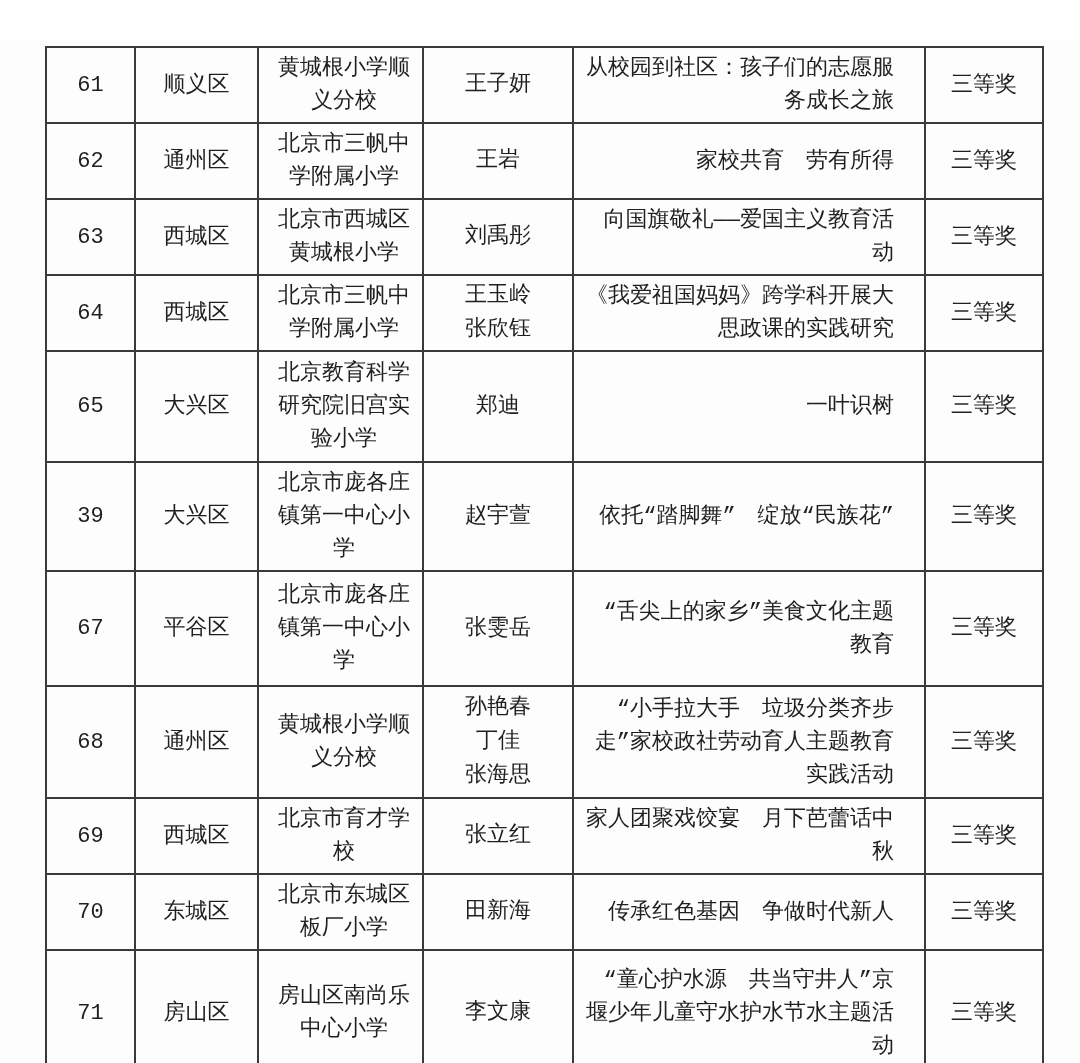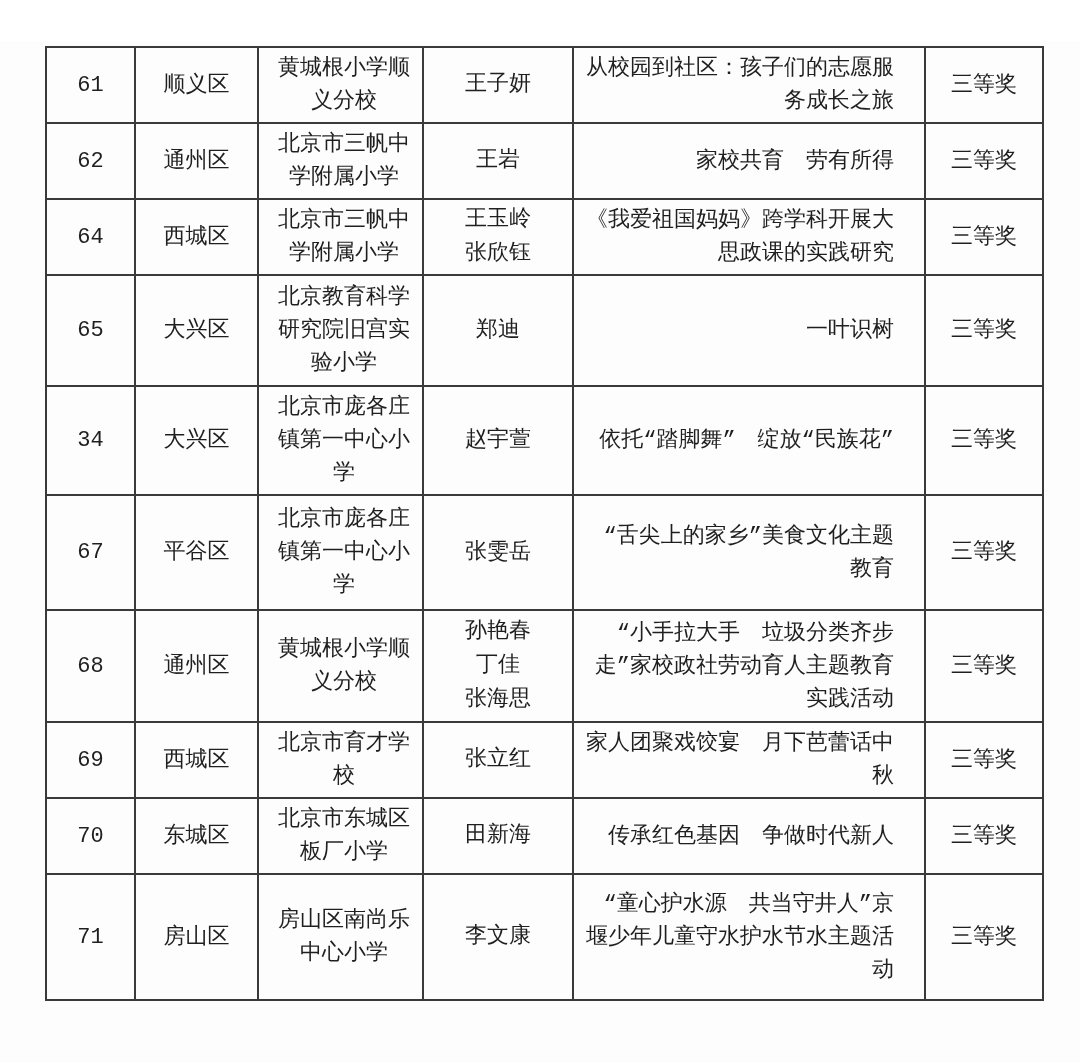--- a/index.html
+++ b/index.html
@@ -85,20 +85,30 @@
         <tr style="height: 75px;">
           <td class="td-center">62</td>
           <td class="td-center">通州区</td>
           <td class="td-school">北京市三帆中学附属小学</td>
           <td class="td-center td-names">
             <div class="name-line">王岩</div>
           </td>
           <td class="td-title">家校共育　劳有所得</td>
           <td class="td-center">三等奖</td>
         </tr>
+        <tr style="height: 75px;">
+          <td class="td-center">63</td>
+          <td class="td-center">西城区</td>
+          <td class="td-school">北京市西城区黄城根小学</td>
+          <td class="td-center td-names">
+            <div class="name-line">刘禹彤</div>
+          </td>
+          <td class="td-title">向国旗敬礼——爱国主义教育活动</td>
+          <td class="td-center">三等奖</td>
+        </tr>
         <tr style="height: 74px;">
           <td class="td-center">64</td>
           <td class="td-center">西城区</td>
           <td class="td-school">北京市三帆中学附属小学</td>
           <td class="td-center td-names">
             <div class="name-line">王玉岭</div>
             <div class="name-line">张欣钰</div>
           </td>
           <td class="td-title">《我爱祖国妈妈》跨学科开展大思政课的实践研究</td>
           <td class="td-center">三等奖</td>
@@ -107,21 +117,21 @@
           <td class="td-center">65</td>
           <td class="td-center">大兴区</td>
           <td class="td-school">北京教育科学研究院旧宫实验小学</td>
           <td class="td-center td-names">
             <div class="name-line">郑迪</div>
           </td>
           <td class="td-title">一叶识树</td>
           <td class="td-center">三等奖</td>
         </tr>
         <tr style="height: 109px;">
-          <td class="td-center">34</td>
+          <td class="td-center">39</td>
           <td class="td-center">大兴区</td>
           <td class="td-school">北京市庞各庄镇第一中心小学</td>
           <td class="td-center td-names">
             <div class="name-line">赵宇萱</div>
           </td>
           <td class="td-title">依托“踏脚舞”　绽放“民族花”</td>
           <td class="td-center">三等奖</td>
         </tr>
         <tr style="height: 115px;">
           <td class="td-center">67</td>

